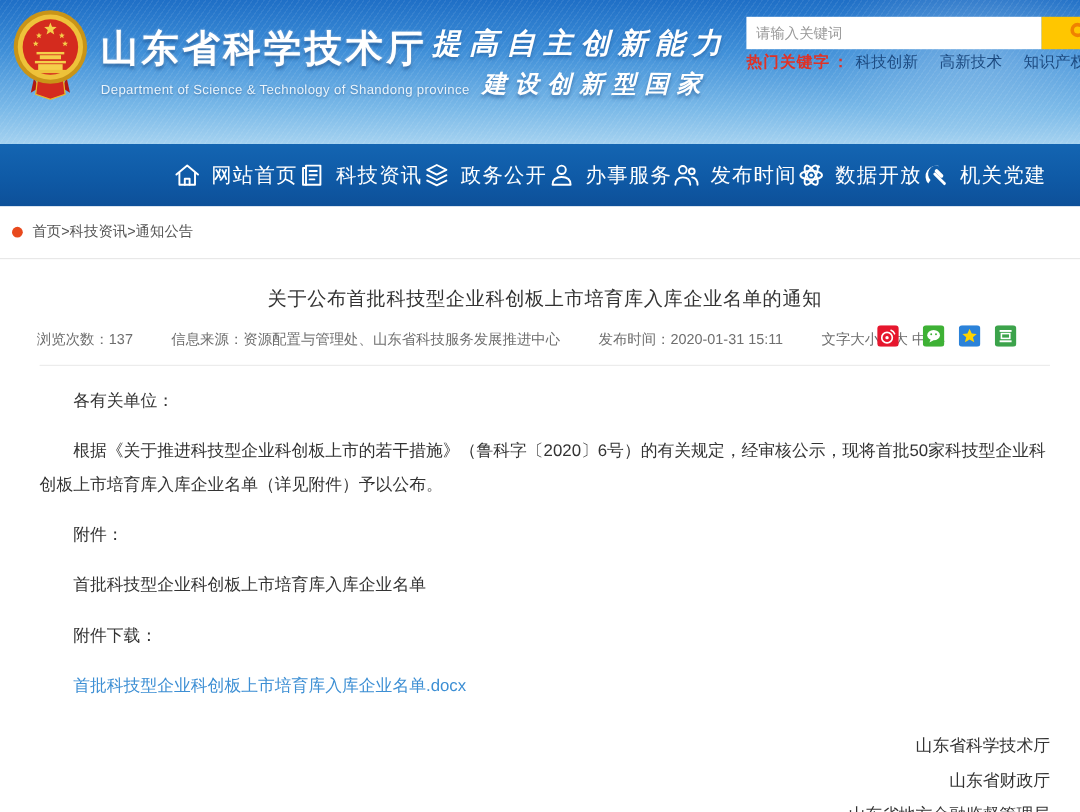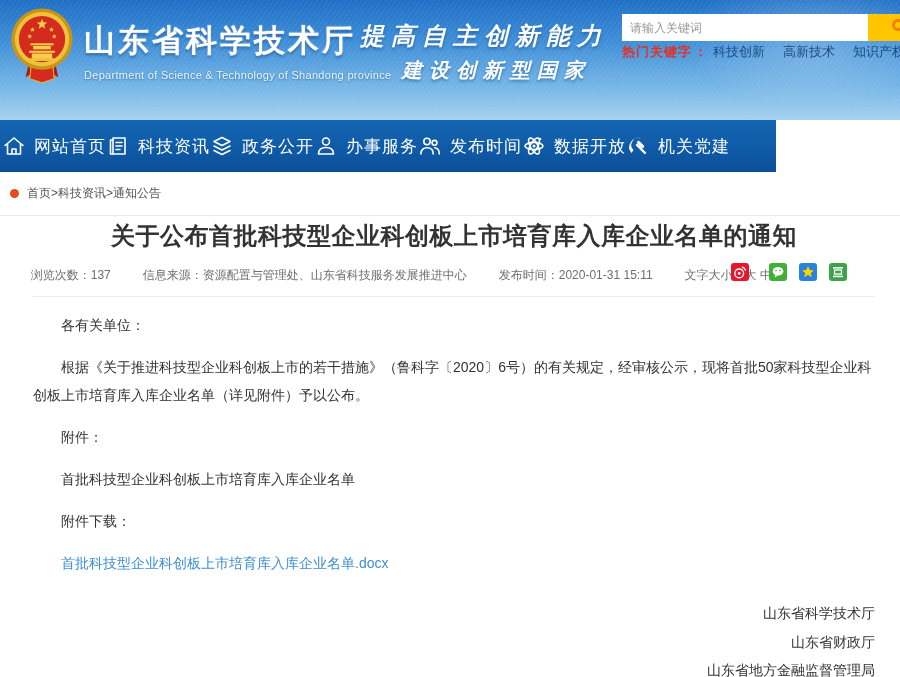--- a/index.html
+++ b/index.html
@@ -41,38 +41,38 @@
   .search-btn { position:absolute; left:246px; top:0; width:40px; height:27px; border:0;
     background:#ffc600; cursor:pointer; }
   .search-ring { position:absolute; left:24px; top:5px; width:12px; height:12px;
     border:3px solid #f08200; border-radius:50%; }
   .hot-row { display:flex; align-items:center; margin-top:2px; font-size:13px; white-space:nowrap; }
   .hot-label { color:#e03226; font-weight:bold; letter-spacing:1px; }
   .hot-colon { color:#e03226; font-weight:bold; margin:0 6px 0 2px; }
   .hot-link { color:#1c4a80; text-decoration:none; margin-right:18px; }
 
   
-  .mainnav { display:flex; justify-content:flex-start; align-items:center;
-    width:776px; height:52px; padding:0 4px 0 2px;
+  .mainnav { display:flex; justify-content:flex-end; align-items:center;
+    width:900px; height:52px; padding:0 28px 0 2px;
     background:linear-gradient(to bottom,#1465b2 0%,#0f5aa6 55%,#0d5099 100%); }
   .nav-item { display:flex; align-items:center; gap:8px; color:#fff; text-decoration:none;
     font-size:17px; letter-spacing:1px; cursor:pointer; }
   .nav-item svg { width:24px; height:24px; stroke:#fff; fill:none; stroke-width:1.6;
     stroke-linecap:round; stroke-linejoin:round; }
 
   
   .crumbbar { display:flex; align-items:center; height:44px; padding-left:10px;
     background:#fff; border-bottom:1px solid #e8e8e8; }
   .crumb-dot { width:9px; height:9px; border-radius:50%; background:#e8491d; margin-right:8px; }
   .crumb-text { font-size:12px; color:#555; }
 
   
   .article { padding:0 25px 0 33px; }
-  .art-title { text-align:center; font-size:24px; color:#333; font-weight:bold;
-    margin-top:4px; letter-spacing:0.5px; }
+  .art-title { text-align:center; font-size:16px; color:#333; font-weight:normal;
+    margin-top:23px; letter-spacing:0.5px; }
   .meta { display:flex; justify-content:center; align-items:center; gap:32px;
     margin-top:15px; font-size:12px; color:#6e6e6e; white-space:nowrap; }
   .meta .fsize { position:relative; padding-right:90px; }
   .share-ico { position:absolute; top:-4px; width:18px; height:18px; border-radius:3px; }
   .share-ico svg { width:18px; height:18px; display:block; }
   .meta-divider { border:0; border-top:1px solid #ececec; margin-top:12px; }
 
   .body-text { font-size:14px; color:#333; line-height:28px; }
   .body-text p { margin-top:14px; }
   .indent { text-indent:2em; }

